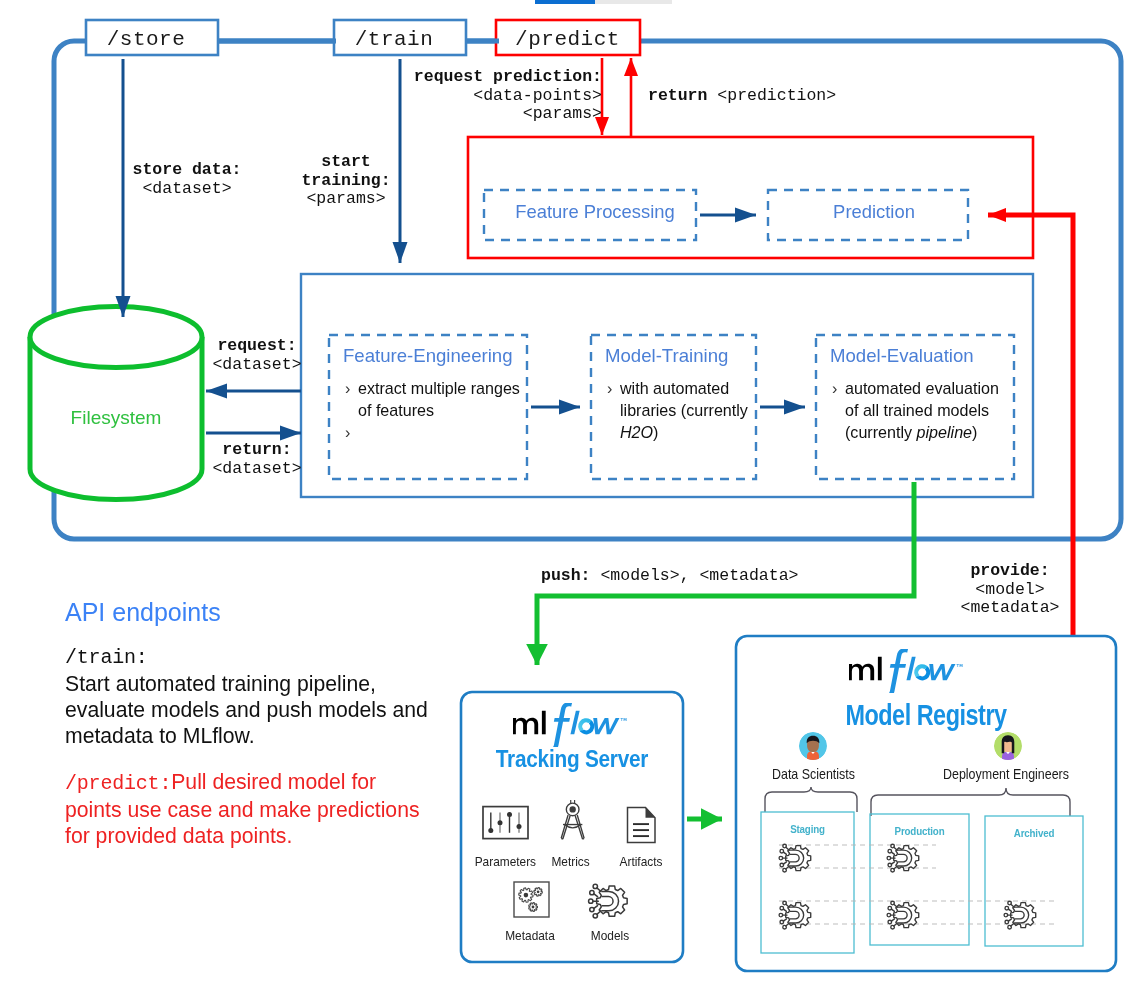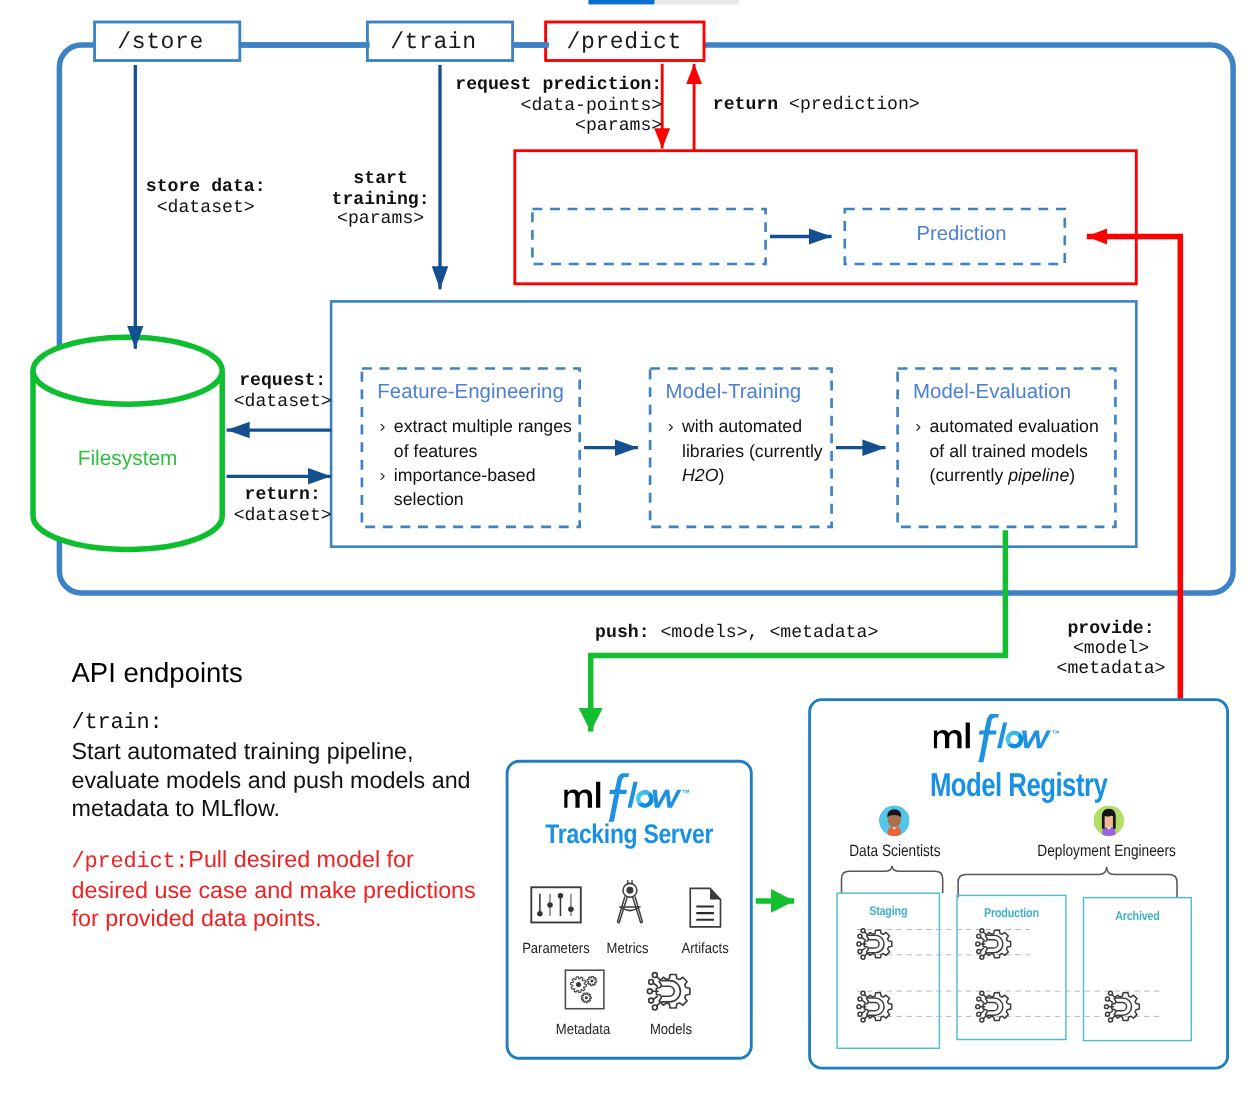--- a/index.html
+++ b/index.html
@@ -16,21 +16,21 @@
   .edge{font-size:16.5px;color:#111;line-height:18.5px;}
   .fs-label{font-size:19px;color:#2fc03f;}
   .svc-title{font-size:24.5px;color:#393939;font-weight:300;}
   .sub-title{font-size:18.4px;color:#4b7fd6;}
   .stage-head{font-size:18.6px;color:#4b7fd6;}
   .bullets{font-size:16.1px;color:#111;line-height:22px;white-space:normal;}
   .bullet{position:relative;padding-left:13px;margin-bottom:0px;}
   .chev{position:absolute;left:0;top:0;color:#333;}
   .bullets i{font-style:italic;}
   .api-doc{position:absolute;left:65px;top:598px;width:380px;}
-  .api-heading{font-size:25px;color:#000000;font-weight:300;margin-bottom:18px;}
+  .api-heading{font-size:25px;color:#3b82f6;font-weight:300;margin-bottom:18px;}
   .api-entry{margin-bottom:20px;font-size:21.2px;color:#111;line-height:26px;}
   .api-ep{font-size:20px;letter-spacing:-0.2px;}
   .api-entry.red{color:#ee2222;}
   .inline{display:inline;}
   .ml-logo{position:absolute;}
   .ts-title{position:absolute;font-size:24.5px;color:#1791e3;text-align:center;font-weight:600;letter-spacing:-0.3px;transform:scaleX(0.85);}
   .mr-title{position:absolute;font-size:30px;color:#1791e3;text-align:center;font-weight:600;letter-spacing:-0.6px;transform:scaleX(0.78);}
   .role-label{position:absolute;font-size:15px;color:#1a1a1a;transform:scaleX(0.83);}
   .stage-label{position:absolute;font-size:11.5px;color:#43b2cb;font-weight:700;letter-spacing:-0.2px;transform:scaleX(0.85);}
   .ts-icons{position:absolute;}
@@ -143,27 +143,28 @@
 </div>
 
 <div class="lbl edge" style="left:940px;top:562px;width:140px;text-align:center;">
   <div class="mono b">provide:</div>
   <div class="mono">&lt;model&gt;</div>
   <div class="mono">&lt;metadata&gt;</div>
 </div>
 
 <div class="lbl fs-label" style="left:30px;top:407px;width:172px;text-align:center;">Filesystem</div>
 
+<div class="lbl sub-title" style="left:489px;top:201px;width:212px;text-align:center;">Feature Processing</div>
 <div class="lbl sub-title" style="left:774px;top:201px;width:200px;text-align:center;">Prediction</div>
 
 
 <div class="lbl stage-head" style="left:343px;top:345px;">Feature-Engineering</div>
 <div class="lbl bullets" style="left:345px;top:377px;width:180px;">
   <div class="bullet"><span class="chev">›</span><span>extract multiple ranges of features</span></div>
-  <div class="bullet"><span class="chev">›</span><span>importance-based selection</span></div>
+  <div class="bullet"><span class="chev">›</span></div>
 </div>
 
 <div class="lbl stage-head" style="left:605px;top:345px;">Model-Training</div>
 <div class="lbl bullets" style="left:607px;top:377px;width:148px;">
   <div class="bullet"><span class="chev">›</span><span>with automated libraries (currently <i>H2O</i>)</span></div>
 </div>
 
 <div class="lbl stage-head" style="left:830px;top:345px;">Model-Evaluation</div>
 <div class="lbl bullets" style="left:832px;top:377px;width:180px;">
   <div class="bullet"><span class="chev">›</span><span>automated evaluation of all trained models (currently <i>pipeline</i>)</span></div>
@@ -175,21 +176,21 @@
     <div class="api-ep mono">/train:</div>
     <div class="api-text">
       <div>Start automated training pipeline,</div>
       <div>evaluate models and push models and</div>
       <div>metadata to MLflow.</div>
     </div>
   </div>
   <div class="api-entry red">
     <div><span class="api-ep mono inline">/predict:</span><span class="api-text inline">Pull desired model for</span></div>
     <div class="api-text">
-      <div>desired use case and make predictions</div>
+      <div>points use case and make predictions</div>
       <div>for provided data points.</div>
     </div>
   </div>
 </div>
 
 <div class="ml-logo" style="left:513px;top:703px;">
   <svg width="115" height="44" viewBox="0 0 115 44">
         <g class="mlf">
 <defs>
             <linearGradient id="cycg" x1="0" y1="1" x2="1" y2="0">

